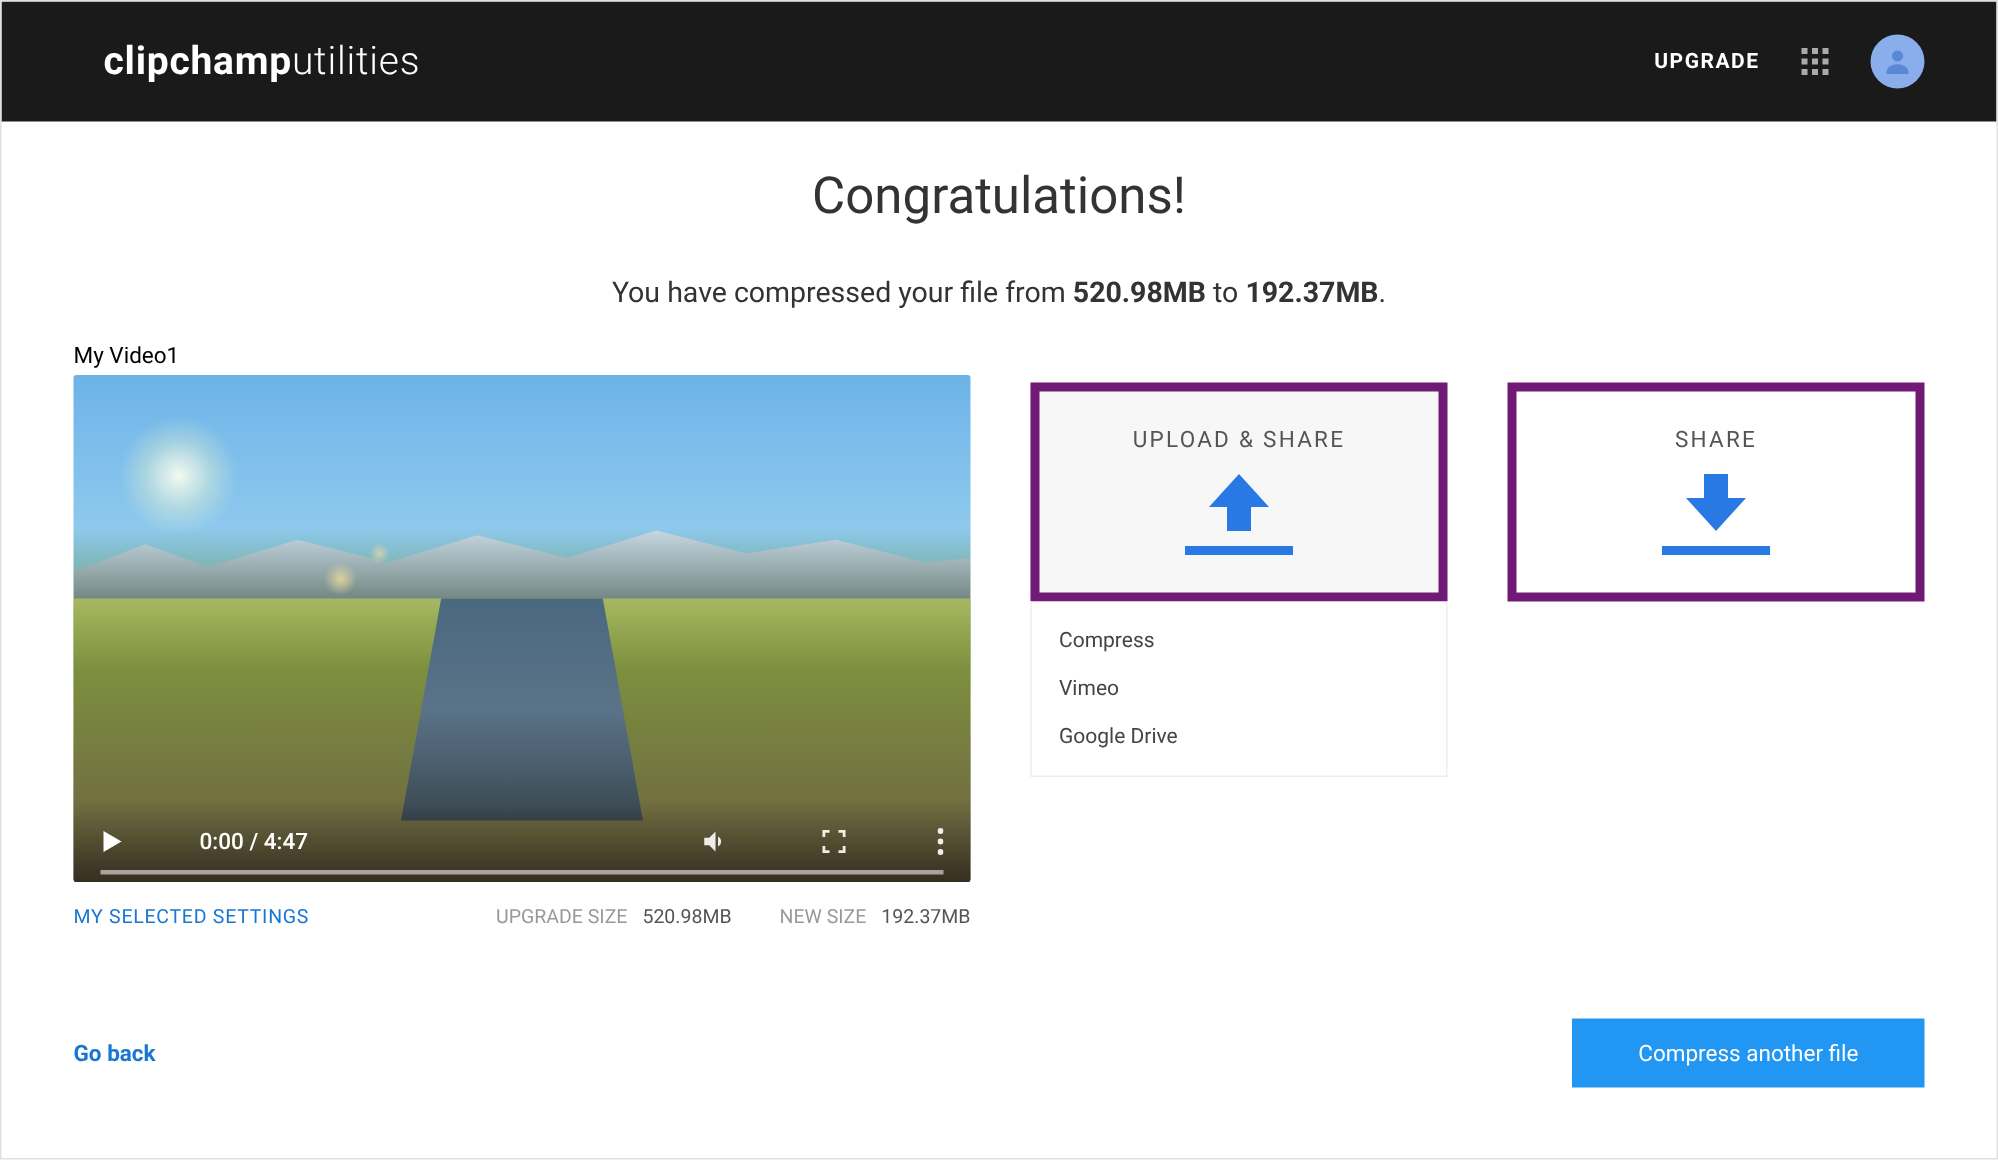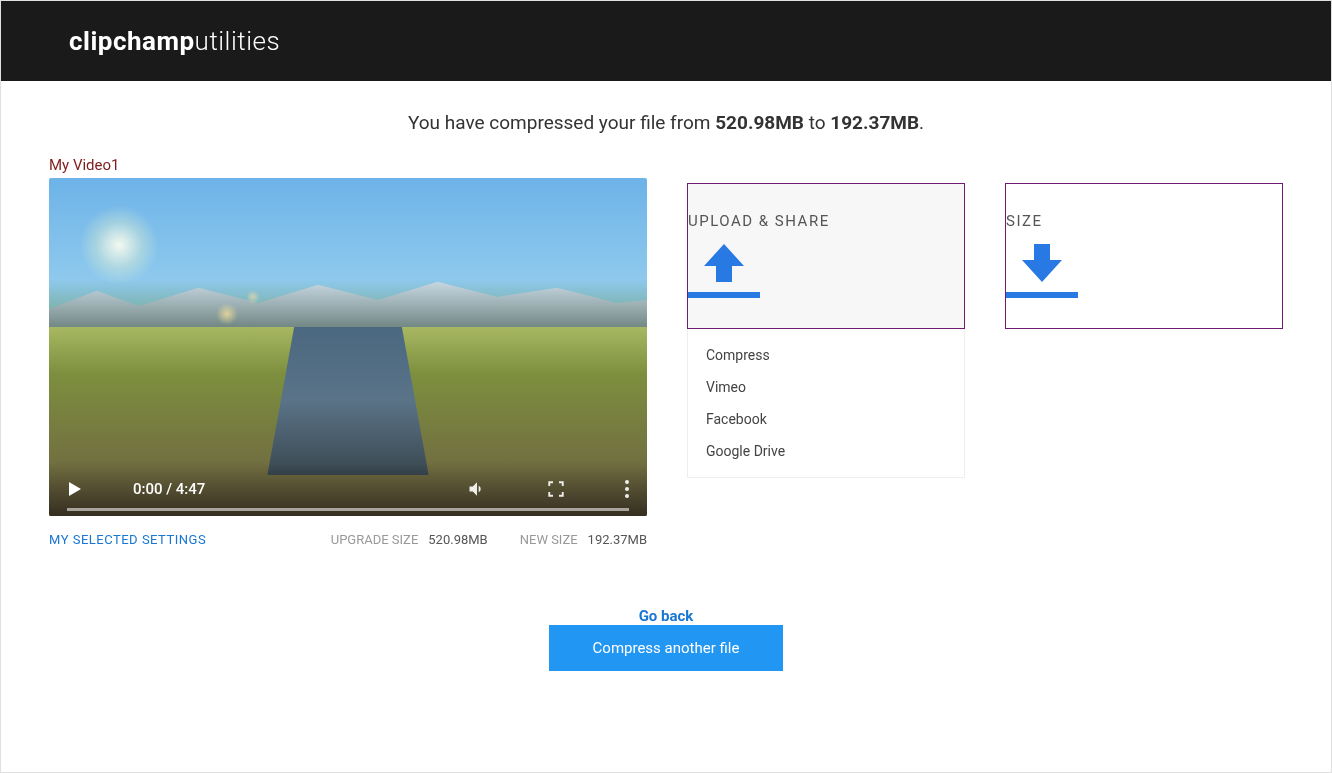--- a/index.html
+++ b/index.html
@@ -17,21 +17,21 @@
     
     .main { padding: 30px 48px 0 48px; }
     .congrats-title { text-align: center; font-size: 34px; color: #333; font-weight: 400; margin-bottom: 32px; }
     .congrats-text { text-align: center; font-size: 19px; color: #333; margin-bottom: 22px; }
     .congrats-text b { font-weight: 700; }
     
     .content-row { display: flex; gap: 40px; align-items: flex-start; }
     .left-col { flex: 0 0 598px; }
     .right-col { flex: 1; display: flex; gap: 40px; padding-top: 27px; }
     
-    .video-name { font-size: 15px; color: #7f1d1d; margin-bottom: 4px; }
+    .video-name { font-size: 15px; color: #000000; margin-bottom: 4px; }
     .video-box { position: relative; width: 598px; height: 338px; background: linear-gradient(to bottom, #6db3e8 0%, #8ec9ed 30%, #5d8a3a 55%, #8a9a4a 65%, #6a5e4a 80%, #4a4840 100%); border-radius: 2px; overflow: hidden; }
     .video-landscape { position: absolute; inset: 0; }
     .mountains { position: absolute; left: 0; right: 0; top: 28%; height: 18%; background: linear-gradient(to bottom, rgba(220,230,235,0.9), rgba(100,110,115,0.7)); clip-path: polygon(0 60%, 8% 30%, 15% 55%, 25% 25%, 35% 50%, 45% 20%, 55% 45%, 65% 15%, 75% 40%, 85% 25%, 95% 50%, 100% 45%, 100% 100%, 0 100%); }
     .ground { position: absolute; left: 0; right: 0; top: 44%; bottom: 0; background: linear-gradient(to bottom, #a8b862 0%, #7d8f3e 25%, #6b5d42 100%); }
     .river { position: absolute; top: 44%; bottom: 12%; left: 35%; width: 30%; background: linear-gradient(to bottom, #4a6880, #5a7388, #3a4850); clip-path: polygon(20% 0, 80% 0, 95% 100%, 5% 100%); }
     .sun-flare { position: absolute; top: 8%; left: 5%; width: 80px; height: 80px; background: radial-gradient(circle, rgba(255,255,240,0.9) 0%, rgba(255,255,200,0.3) 40%, transparent 70%); }
     .lens-dot { position: absolute; top: 37%; left: 28%; width: 22px; height: 22px; background: radial-gradient(circle, rgba(255,230,150,0.7), transparent 70%); border-radius: 50%; }
     .lens-dot2 { position: absolute; top: 33%; left: 33%; width: 14px; height: 14px; background: radial-gradient(circle, rgba(255,220,160,0.6), transparent 70%); border-radius: 50%; }
     
     .video-controls { position: absolute; bottom: 0; left: 0; right: 0; height: 54px; background: linear-gradient(to top, rgba(0,0,0,0.5), transparent); display: flex; align-items: center; padding: 0 18px; color: #fff; gap: 32px; }
@@ -43,42 +43,63 @@
     .ctrl-icon svg { display: block; }
     .progress-bar { position: absolute; bottom: 5px; left: 18px; right: 18px; height: 3px; background: rgba(255,255,255,0.55); }
     
     .meta-row { display: flex; align-items: center; margin-top: 16px; font-size: 13px; }
     .settings-link { color: #1976d2; letter-spacing: 0.5px; cursor: pointer; flex: 0 0 auto; margin-right: auto; }
     .size-label { color: #999; margin-right: 10px; }
     .size-val { color: #555; margin-right: 32px; }
     .size-val:last-child { margin-right: 0; }
     
     .card-col { flex: 1; }
-    .card { border: 1px solid #701a75; height: 146px; display: flex; flex-direction: column; align-items: flex-start; justify-content: center; gap: 14px; cursor: pointer; }
+    .card { border: 6px solid #701a75; height: 146px; display: flex; flex-direction: column; align-items: center; justify-content: center; gap: 14px; cursor: pointer; }
     .card.upload { background: #f7f7f7; }
     .card-title { font-size: 15px; color: #555; letter-spacing: 1.5px; }
     .card-icon svg { display: block; }
     
     .share-list { border: 1px solid #eee; border-top: none; background: #fff; padding: 10px 0; }
     .share-item { padding: 8px 18px; font-size: 14px; color: #444; cursor: pointer; }
     
-    .bottom-row { display: flex; justify-content: space-between; align-items: center; margin-top: 60px; padding: 0 0 0 0; flex-direction: column; }
+    .bottom-row { display: flex; justify-content: space-between; align-items: center; margin-top: 60px; padding: 0 0 0 0; }
     .go-back { color: #1976d2; font-weight: 700; font-size: 15px; cursor: pointer; }
     .compress-btn { background: #2196f3; color: #fff; border: none; padding: 14px 44px; font-size: 15px; cursor: pointer; }
   </style>
 </head>
 <body>
 
 <div class="header">
   <div class="logo">
     <span class="bold">clipchamp</span><span>utilities</span>
   </div>
+  <div class="header-right">
+    <div class="upgrade-btn">UPGRADE</div>
+    <div class="apps-icon">
+      <span></span>
+        <span></span>
+        <span></span>
+        <span></span>
+        <span></span>
+        <span></span>
+        <span></span>
+        <span></span>
+        <span></span>
+    </div>
+    <div class="avatar">
+      <svg viewBox="0 0 24 24" fill="#5a87d6">
+          <circle cx="12" cy="8" r="4"></circle>
+          <path d="M4 20c0-4 4-6 8-6s8 2 8 6v1H4v-1z"></path>
+        </svg>
+    </div>
+  </div>
 </div>
 
 <div class="main">
+  <h1 class="congrats-title">Congratulations!</h1>
   <p class="congrats-text">
     <span>You have compressed your file from </span><b>520.98MB</b><span> to </span><b>192.37MB</b><span>.</span>
   </p>
 
   <div class="content-row">
     <div class="left-col">
       <div class="video-name">My Video1</div>
       <div class="video-box">
         <div class="video-landscape">
           <div class="sun-flare"></div>
@@ -132,27 +153,26 @@
           <div class="card-icon">
             <svg width="72" height="56" viewBox="0 0 72 56">
                 <polygon points="36,0 56,22 44,22 44,38 28,38 28,22 16,22" fill="#2979e4"></polygon>
                 <rect x="0" y="48" width="72" height="6" fill="#2979e4"></rect>
               </svg>
           </div>
         </div>
         <div class="share-list">
           <div class="share-item">Compress</div>
           <div class="share-item">Vimeo</div>
-          <div class="share-item">Facebook</div>
           <div class="share-item">Google Drive</div>
         </div>
       </div>
       <div class="card-col">
         <div class="card">
-          <div class="card-title">SIZE</div>
+          <div class="card-title">SHARE</div>
           <div class="card-icon">
             <svg width="72" height="56" viewBox="0 0 72 56">
                 <polygon points="28,0 44,0 44,16 56,16 36,38 16,16 28,16" fill="#2979e4"></polygon>
                 <rect x="0" y="48" width="72" height="6" fill="#2979e4"></rect>
               </svg>
           </div>
         </div>
       </div>
     </div>
   </div>

